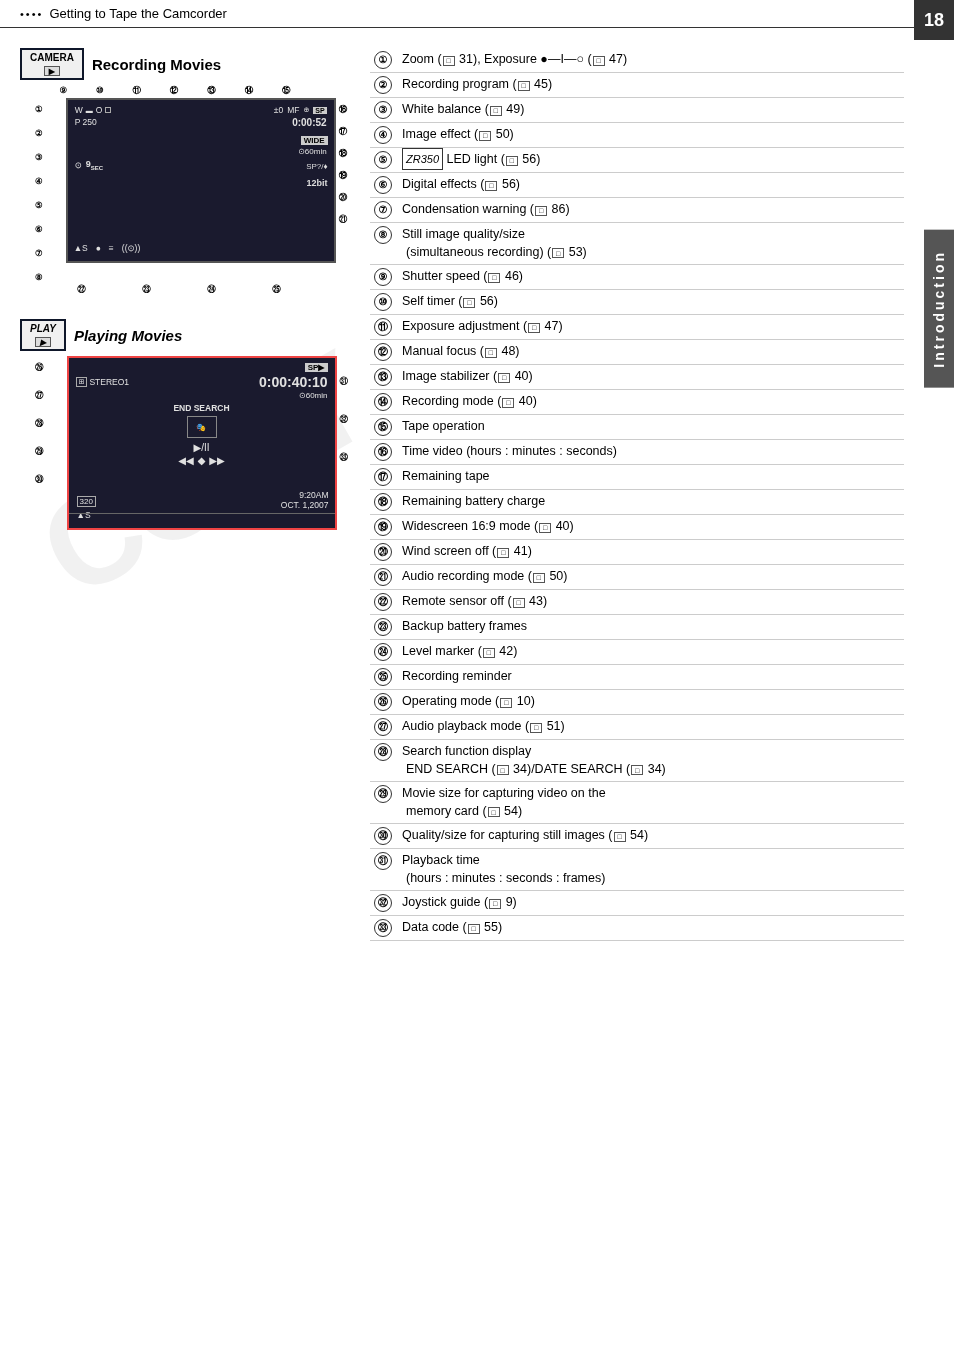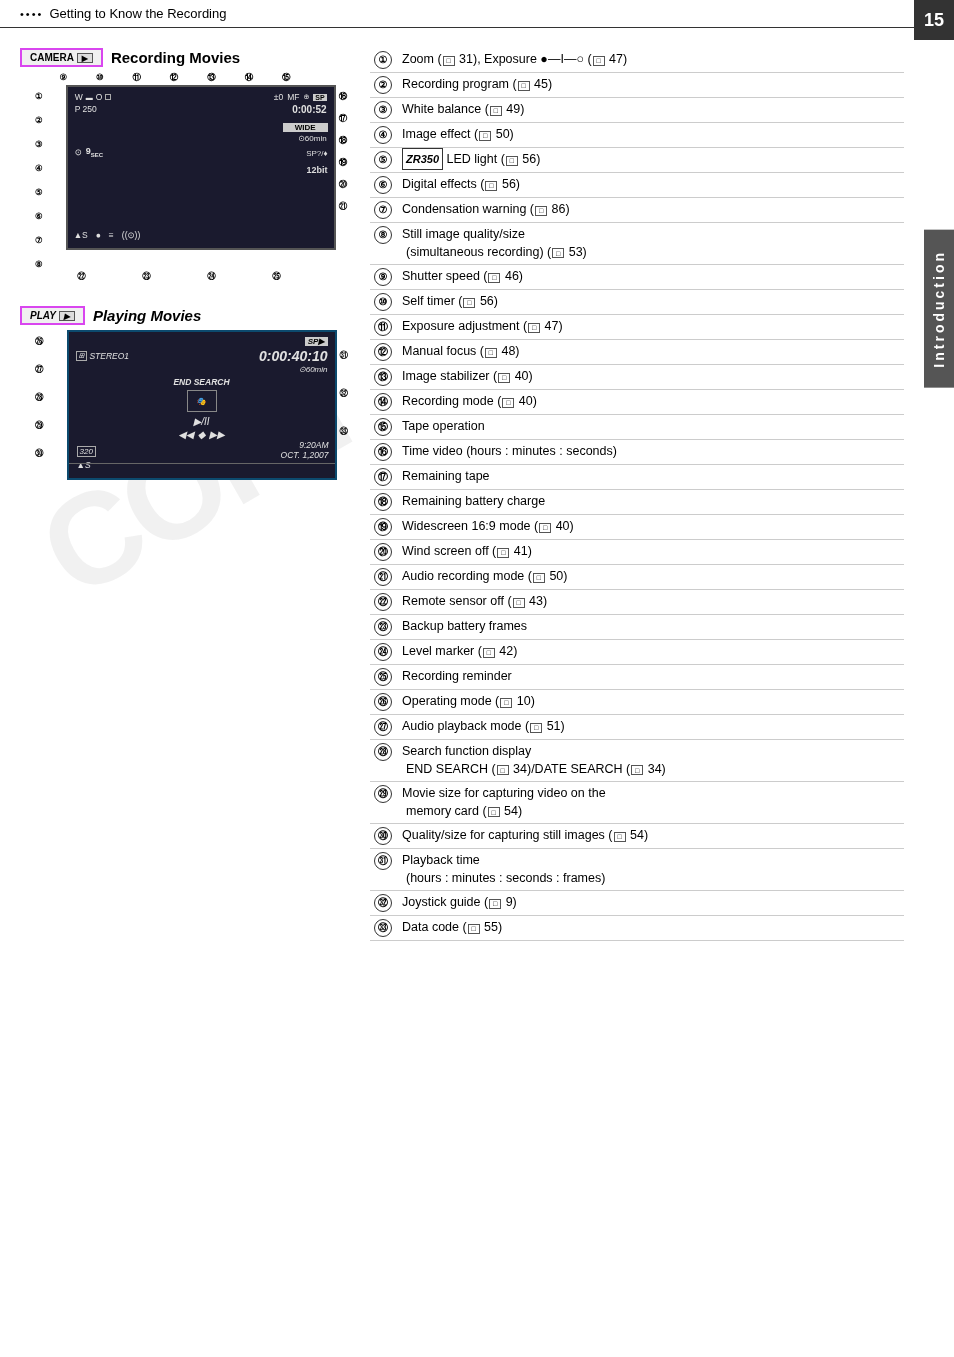--- a/index.html
+++ b/index.html
@@ -49,28 +49,29 @@
     
     .mode-header {
       display: flex;
       align-items: center;
       gap: 8px;
       margin-bottom: 8px;
       font-size: 15px;
       font-weight: bold;
     }
     .mode-badge {
-      border: 2px solid #d946ef;
+      border: 2px solid #0f172a;
       padding: 2px 8px;
       font-size: 11px;
       font-weight: bold;
       background: #f0f0f0;
       display: inline-flex;
       align-items: center;
       gap: 3px;
+      flex-direction: column;
     }
     .mode-badge-dot {
       width: 16px;
       height: 10px;
       border: 1px solid #555;
       background: #ddd;
       display: inline-block;
       font-size: 8px;
       text-align: center;
       line-height: 10px;
@@ -129,27 +130,26 @@
       border: 2px solid #555;
       width: 270px;
       height: 165px;
       position: relative;
       margin-left: 20px;
       font-size: 9px;
     }
     .screen-play {
       background: #1a1a2e;
       color: #e0e0e0;
-      border: 2px solid #0c4a6e;
+      border: 2px solid #ef4444;
       width: 270px;
-      height: 150px;
+      height: 174px;
       position: relative;
       margin-left: 20px;
       font-size: 9px;
-      font-style: italic;
     }
 
     .intro-tab {
       position: absolute;
       right: 0;
       top: 230px;
       background: #555;
       color: white;
       font-weight: bold;
       font-size: 14px;
@@ -172,23 +172,23 @@
     }
 
   </style>
 </head>
 <body>
 
 <div class="content-wrapper">
 
   <div style="display:flex; align-items:center; border-bottom:1px solid #333; padding:6px 0 6px 20px; margin-right:40px;">
     <div style="font-size:11px; letter-spacing:2px; margin-right:6px;">••••</div>
-    <div style="font-size:13px; font-weight:normal;">Getting to Know the Recording</div>
+    <div style="font-size:13px; font-weight:normal;">Getting to Tape the Camcorder</div>
   </div>
-  <div style="position:absolute;top:0;right:0;background:#333;color:#fff;font-weight:bold;font-size:18px;width:40px;height:40px;display:flex;align-items:center;justify-content:center;">15</div>
+  <div style="position:absolute;top:0;right:0;background:#333;color:#fff;font-weight:bold;font-size:18px;width:40px;height:40px;display:flex;align-items:center;justify-content:center;">18</div>
 
   <div class="intro-tab">Introduction</div>
 
   <div class="watermark">COPY</div>
 
   <div class="main-content">
 
     
 
     
@@ -254,21 +254,21 @@
 
                 <div style="display:flex;justify-content:flex-end;font-size:8px;margin-bottom:3px;">
                   <span>⊙60min</span>
                 </div>
 
                 <div style="display:flex;align-items:center;gap:4px;font-size:8.5px;margin-bottom:2px;">
                   <span>⊙</span>
                   <span style="font-size:9px;font-weight:bold;">9<sub style="font-size:6px;">SEC</sub></span>
                 </div>
 
-                <div style="position:absolute;right:6px;top:36px;font-size:8px;font-weight:bold;background:#ccc;color:#000;padding:0 12px;">WIDE</div>
+                <div style="position:absolute;right:6px;top:36px;font-size:8px;font-weight:bold;background:#ccc;color:#000;padding:0 3px;">WIDE</div>
 
                 <div style="position:absolute;right:6px;top:62px;font-size:8px;color:#ddd;">SP?/♦</div>
 
                 <div style="position:absolute;right:6px;top:78px;font-size:9px;font-weight:bold;color:#ddd;">12bit</div>
 
                 <div style="position:absolute;bottom:8px;left:6px;right:6px;">
                   <div style="display:flex;align-items:center;gap:8px;font-size:8.5px;">
                     <span>▲S</span>
                     <span>●</span>
                     <span>≡</span>
@@ -389,21 +389,21 @@
             <tr>
               <td><span class="item-num">③</span></td>
               <td>White balance (<span style="display:inline-flex;align-items:center;border:1px solid #555;width:12px;height:10px;font-size:7px;justify-content:center;margin:0 1px;">□</span> 49)</td>
             </tr>
             <tr>
               <td><span class="item-num">④</span></td>
               <td>Image effect (<span style="display:inline-flex;align-items:center;border:1px solid #555;width:12px;height:10px;font-size:7px;justify-content:center;margin:0 1px;">□</span> 50)</td>
             </tr>
             <tr>
               <td><span class="item-num">⑤</span></td>
-              <td><span style="font-style:italic;font-weight:bold;border:1px solid #333;padding:4px 3px;font-size:11px;">ZR350</span>  LED light (<span style="display:inline-flex;align-items:center;border:1px solid #555;width:12px;height:10px;font-size:7px;justify-content:center;margin:0 1px;">□</span> 56)</td>
+              <td><span style="font-style:italic;font-weight:normal;border:1px solid #333;padding:4px 3px;font-size:11px;">ZR350</span>  LED light (<span style="display:inline-flex;align-items:center;border:1px solid #555;width:12px;height:10px;font-size:7px;justify-content:center;margin:0 1px;">□</span> 56)</td>
             </tr>
             <tr>
               <td><span class="item-num">⑥</span></td>
               <td>Digital effects (<span style="display:inline-flex;align-items:center;border:1px solid #555;width:12px;height:10px;font-size:7px;justify-content:center;margin:0 1px;">□</span> 56)</td>
             </tr>
             <tr>
               <td><span class="item-num">⑦</span></td>
               <td>Condensation warning (<span style="display:inline-flex;align-items:center;border:1px solid #555;width:12px;height:10px;font-size:7px;justify-content:center;margin:0 1px;">□</span> 86)</td>
             </tr>
             <tr>

